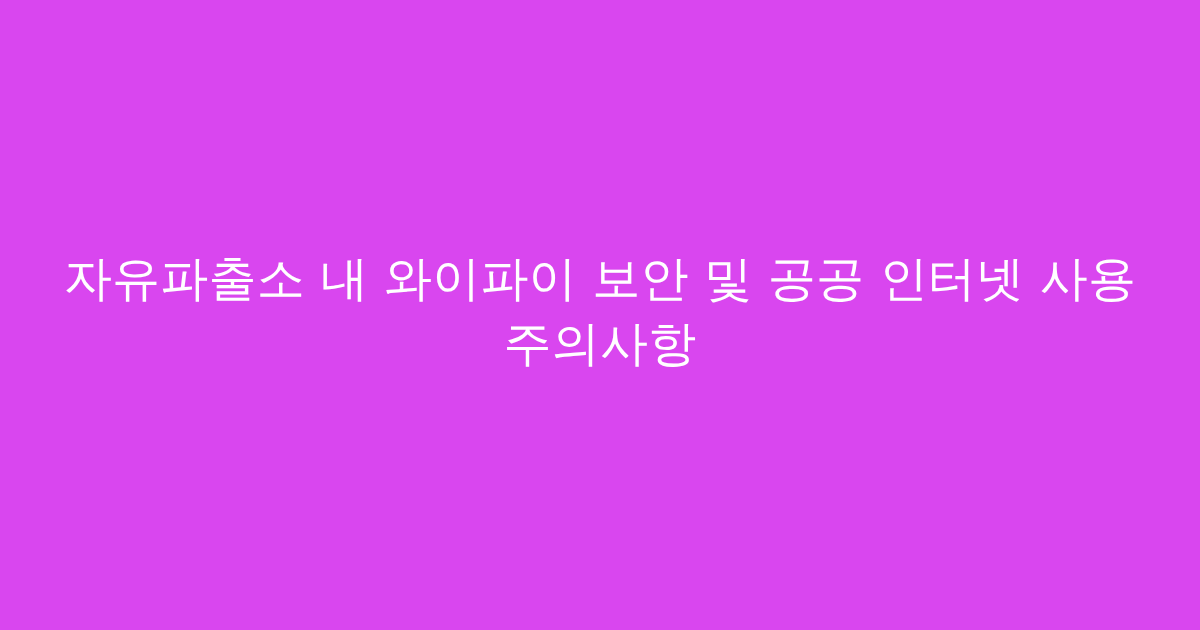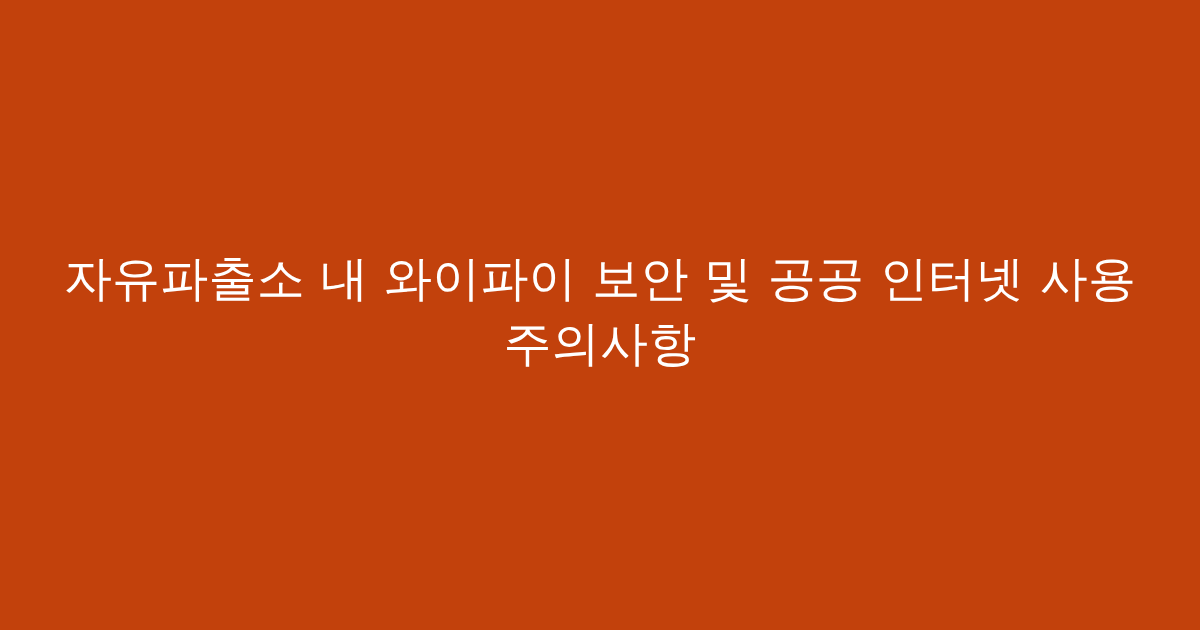--- a/index.html
+++ b/index.html
@@ -47,21 +47,21 @@
     line-height: 65px;
     letter-spacing: 0.2px;
     word-break: keep-all;
     white-space: pre-wrap;
     text-rendering: optimizeLegibility;
   }
 </style>
 </head>
 <body>
 
-<div class="og-card" style="background-color: #c2410c;">
+<div class="og-card" style="background-color: #d946ef;">
 
   <div class="title-block">
 
     <h1 class="og-title" style="color: rgb(255, 255, 255);">자유파출소 내 와이파이 보안 및 공공 인터넷 사용 주의사항</h1>
 
   </div>
 
 </div>
 
 </body></html>

